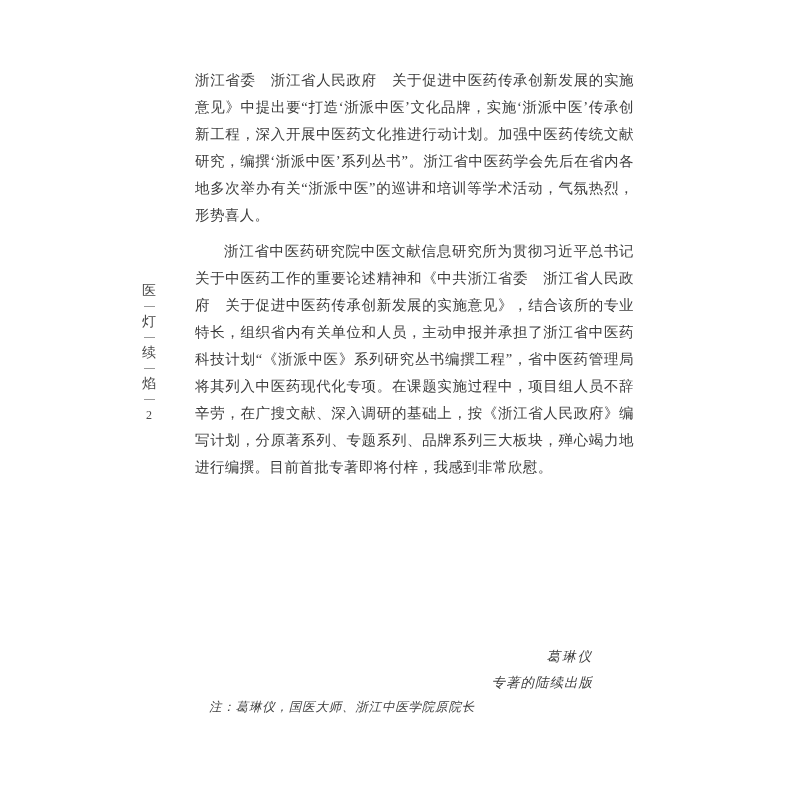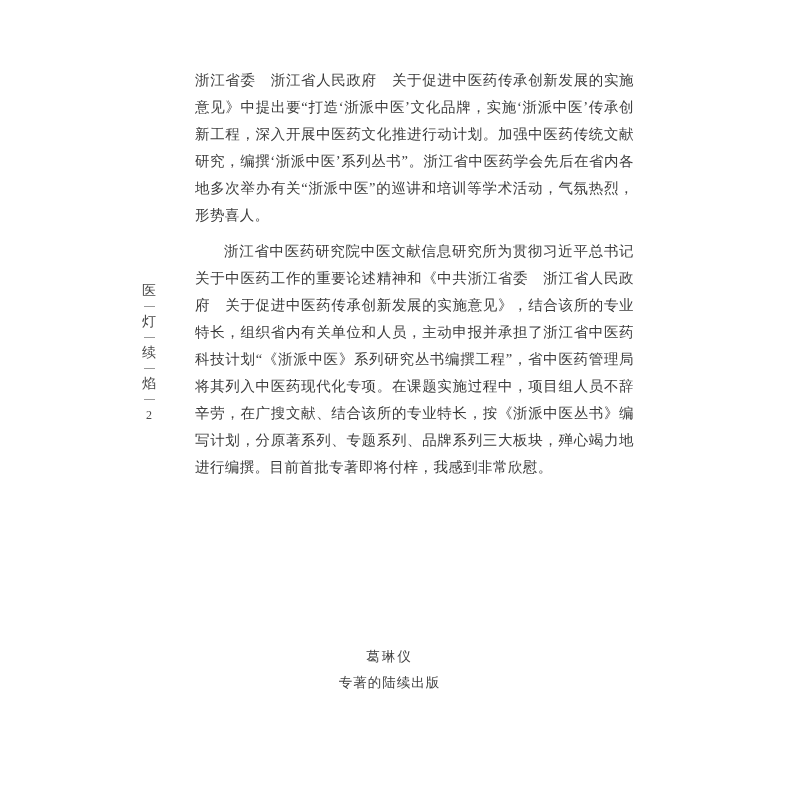--- a/index.html
+++ b/index.html
@@ -70,22 +70,23 @@
   }
 
   
   .signature {
     position: absolute;
     left: 186px;
     top: 644px;
     width: 457px;
     box-sizing: border-box;
     padding-right: 50px;
-    text-align: center;
+    text-align: right;
     color: #3f3f3f;
+    font-style: italic;
   }
   .sig-name {
     font-size: 13.5px;
     line-height: 26px;
     letter-spacing: 2px;
   }
   .sig-date {
     font-size: 13.5px;
     line-height: 26px;
     letter-spacing: 1px;
@@ -115,22 +116,23 @@
     <span class="spine-divider"></span>
     <span class="spine-char">续</span>
     <span class="spine-divider"></span>
     <span class="spine-char">焰</span>
     <span class="spine-divider"></span>
     <span class="spine-page">2</span>
   </aside>
 
   <main class="content">
     <p class="continued">浙江省委　浙江省人民政府　关于促进中医药传承创新发展的实施意见》中提出要“打造‘浙派中医’文化品牌，实施‘浙派中医’传承创新工程，深入开展中医药文化推进行动计划。加强中医药传统文献研究，编撰‘浙派中医’系列丛书”。浙江省中医药学会先后在省内各地多次举办有关“浙派中医”的巡讲和培训等学术活动，气氛热烈，形势喜人。</p>
-    <p>浙江省中医药研究院中医文献信息研究所为贯彻习近平总书记关于中医药工作的重要论述精神和《中共浙江省委　浙江省人民政府　关于促进中医药传承创新发展的实施意见》，结合该所的专业特长，组织省内有关单位和人员，主动申报并承担了浙江省中医药科技计划“《浙派中医》系列研究丛书编撰工程”，省中医药管理局将其列入中医药现代化专项。在课题实施过程中，项目组人员不辞辛劳，在广搜文献、结合该所的专业特长，按《浙派中医丛书》编写计划，分原著系列、专题系列、品牌系列三大板块，殚心竭力地进行编撰。目前首批专著即将付梓，我感到非常欣慰。</p>
+    <p>浙江省中医药研究院中医文献信息研究所为贯彻习近平总书记关于中医药工作的重要论述精神和《中共浙江省委　浙江省人民政府　关于促进中医药传承创新发展的实施意见》，结合该所的专业特长，组织省内有关单位和人员，主动申报并承担了浙江省中医药科技计划“《浙派中医》系列研究丛书编撰工程”，省中医药管理局将其列入中医药现代化专项。在课题实施过程中，项目组人员不辞辛劳，在广搜文献、深入调研的基础上，按《浙江省人民政府》编写计划，分原著系列、专题系列、品牌系列三大板块，殚心竭力地进行编撰。目前首批专著即将付梓，我感到非常欣慰。</p>
   </main>
 
   <div class="signature">
     <div class="sig-name">葛琳仪</div>
     <div class="sig-date">专著的陆续出版</div>
   </div>
 
+  <div class="footnote">注：葛琳仪，国医大师、浙江中医学院原院长</div>
 
 </div>
 
 </body></html>

